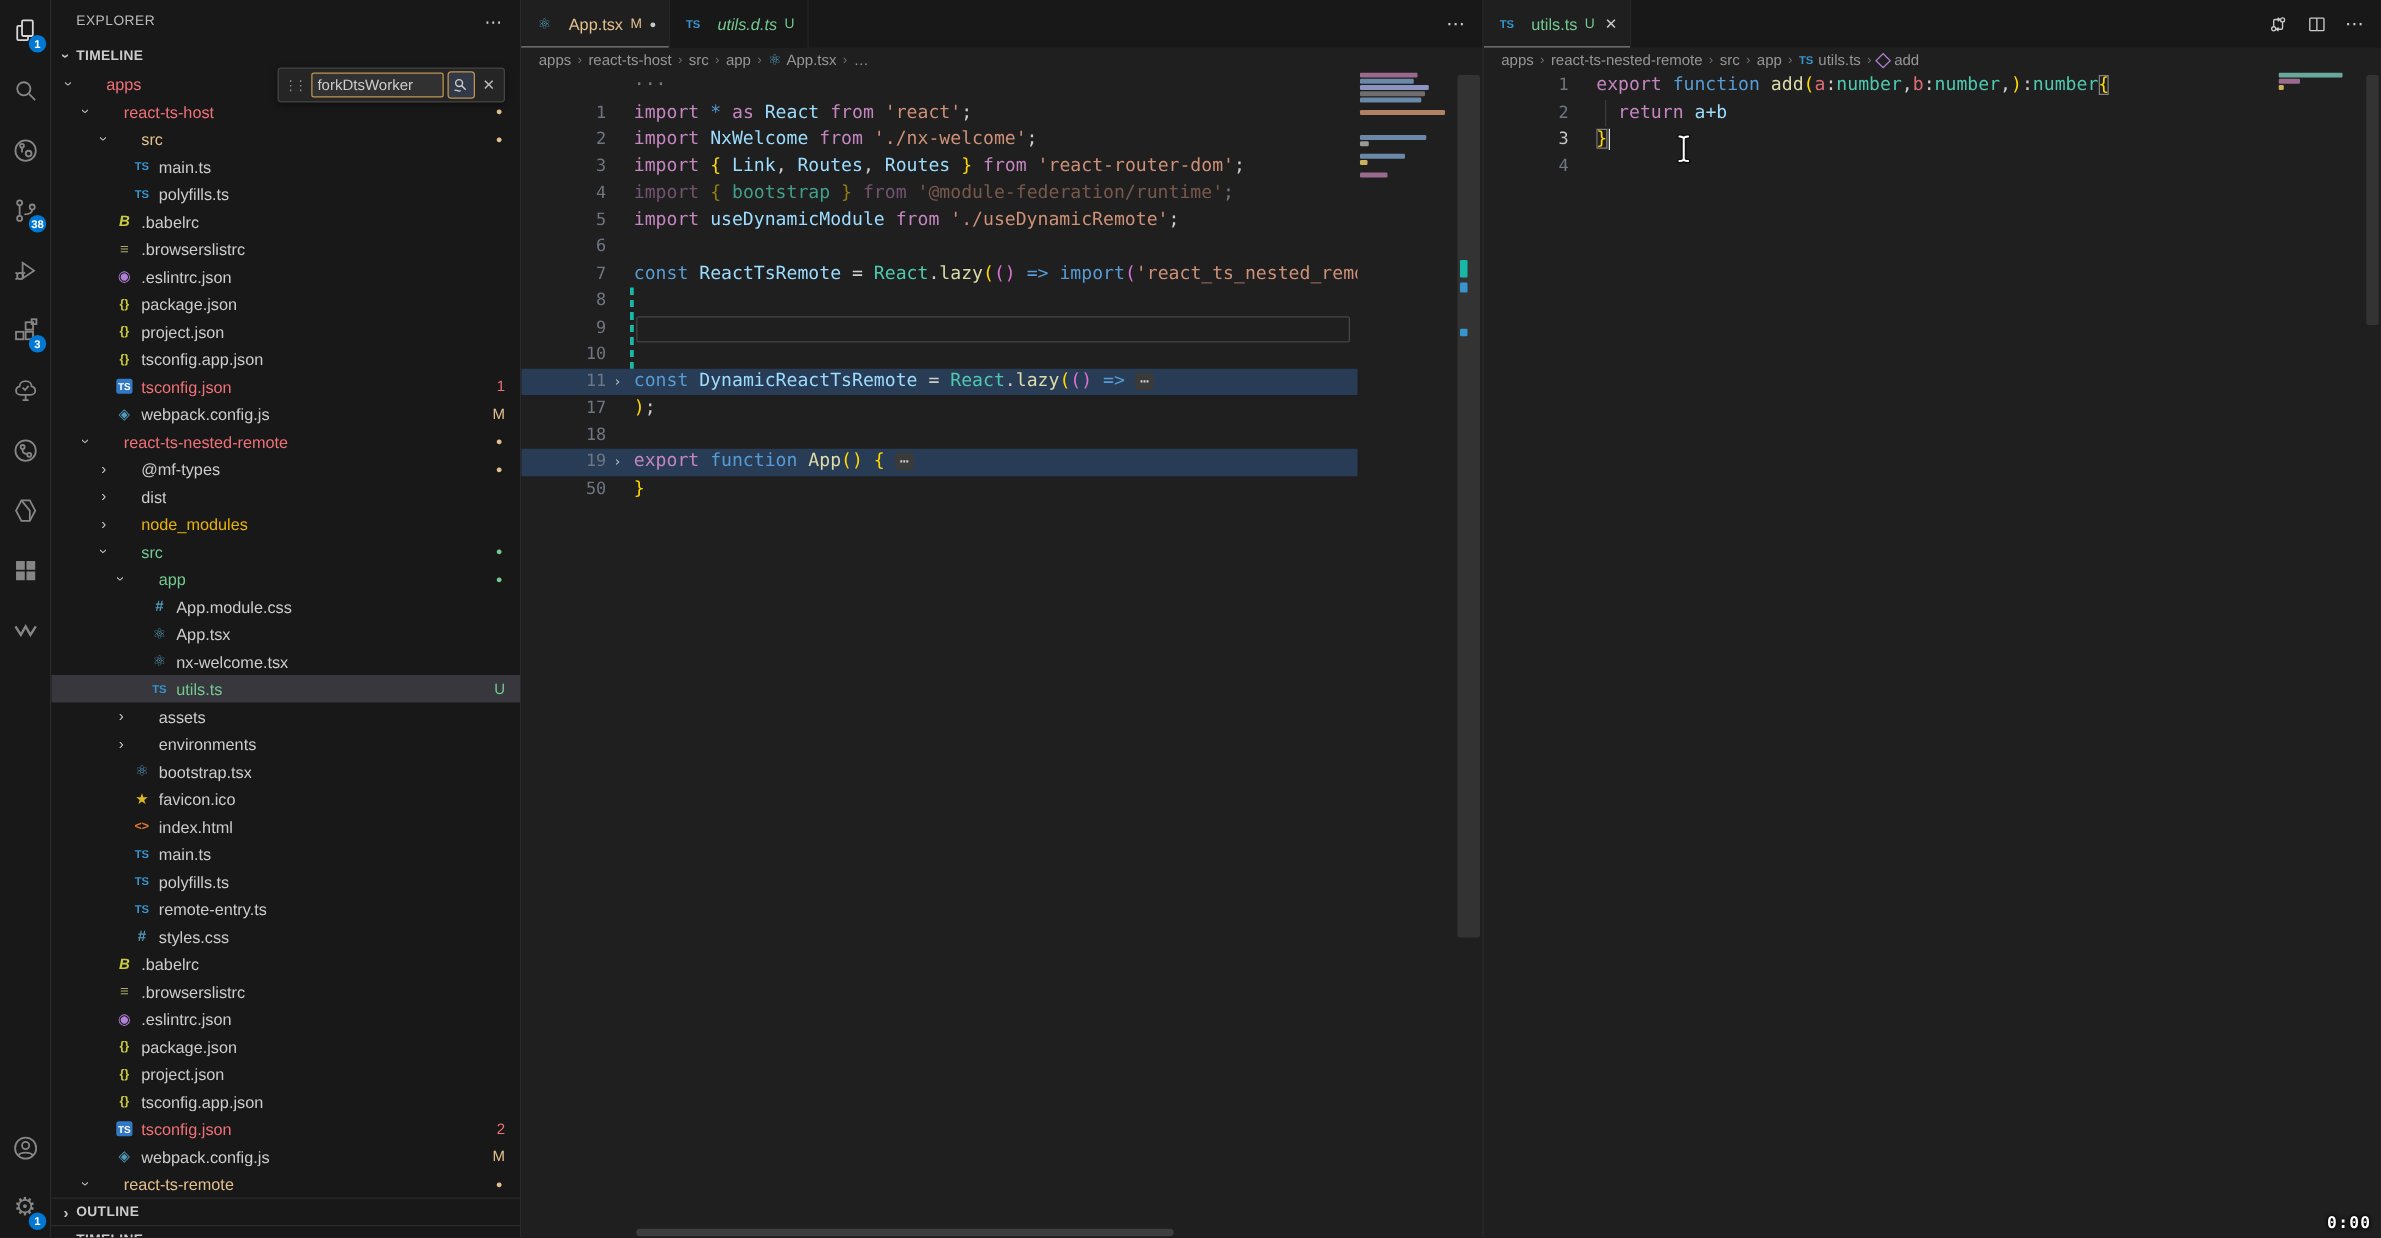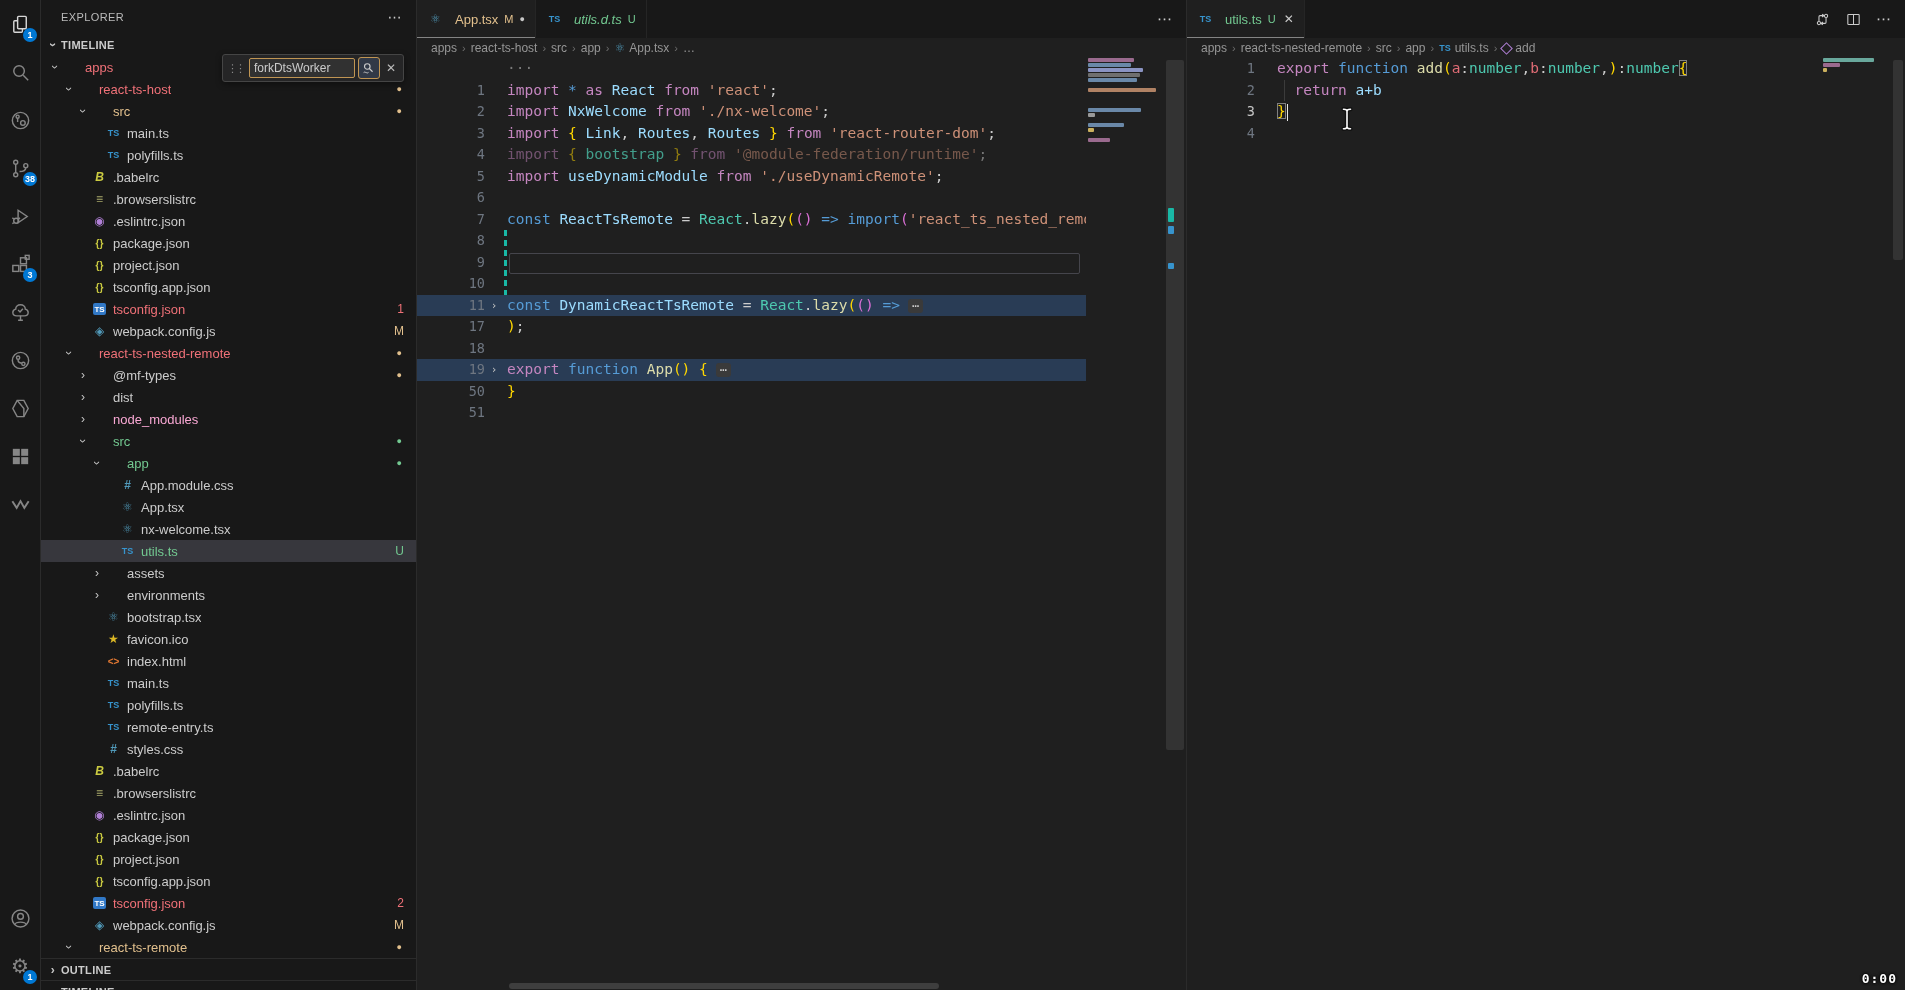--- a/index.html
+++ b/index.html
@@ -19,21 +19,21 @@
   .sb-head{height:34px;display:flex;align-items:center;padding:0 14px 0 20px;font-size:11px;letter-spacing:.4px;color:#bbbbbb}
   .sb-head .more{margin-left:auto;color:#cccccc;font-size:14px;cursor:pointer}
   .sect{height:22px;display:flex;align-items:center;font-weight:bold;font-size:11px;letter-spacing:.3px;color:#cccccc;padding-left:4px;cursor:pointer}
   .sect.bordered{border-top:1px solid #2b2b2b}
   .tw{width:16px;display:inline-flex;justify-content:center;color:#c5c5c5;font-size:12px;flex:none}
   .tw.open{transform:rotate(90deg)}
   .row{height:22px;display:flex;align-items:center;font-size:13px;position:relative;cursor:pointer;white-space:nowrap}
   .row.sel{background:#37373d}
   .fico{width:17px;flex:none;display:inline-flex;justify-content:center;align-items:center;margin-right:5px;font-size:12px}
   .lbl{overflow:hidden;text-overflow:ellipsis}
-  .c-err{color:#f07178}.c-mod{color:#e2c08d}.c-new{color:#73c991}.c-dim{color:#f9a8d4}
+  .c-err{color:#f07178}.c-mod{color:#e2c08d}.c-new{color:#73c991}.c-dim{color:#eab308}
   .rbadge{position:absolute;right:12px;font-size:12px}
   .rdot{position:absolute;right:14px;font-size:9px}
   .tsq{color:#3794cd;font-weight:bold;font-size:9px;letter-spacing:0}
   .tsqb{background:#3178c6;color:#fff;font-weight:bold;font-size:8px;width:13px;height:12px;border-radius:2px;display:flex;align-items:center;justify-content:center}
   
   .filterbox{position:absolute;top:54px;right:12px;height:26px;background:#252526;border:1px solid #454545;border-radius:3px;
     display:flex;align-items:center;padding:0 4px;gap:3px;box-shadow:0 2px 6px rgba(0,0,0,.4);z-index:5}
   .grip{color:#8a8a8a;font-size:11px;letter-spacing:-3px;cursor:grab;padding-right:3px}
   .finput{background:#313131;border:1px solid #c09553;border-radius:2px;color:#cccccc;font-size:12px;height:18px;width:96px;
     padding:0 4px;outline:none;font-family:"Liberation Sans",sans-serif}
@@ -634,27 +634,20 @@
             </div>
             <div class="ct"><span class="tk-kw">export </span><span class="tk-kwb">function </span><span class="tk-fn">App</span><span class="tk-b1">()</span><span class="tk-pl"> </span><span class="tk-b1">{</span><span class="tk-fold">⋯</span></div>
           </div>
           <div class="cl ">
             <div class="gut">
               <span class="num">50</span>
               <span class="fold"></span>
             </div>
             <div class="ct"><span class="tk-b1">}</span></div>
           </div>
-          <div class="cl ">
-            <div class="gut">
-              <span class="num">51</span>
-              <span class="fold"></span>
-            </div>
-            <div class="ct"></div>
-          </div>
         </div>
       <div class="changebar" id="changebar" style="left: 87px; top: 172px; height: 64.5px;"></div>
       <div class="box9" id="box9" style="left: 92px; right: 106px; top: 194.5px; height: 19.5px;"></div>
       <div class="minimap" style="right:24px" id="mm1">
           <div class="mml" style="width: 62%; background: rgb(154, 106, 142);"></div>
           <div class="mml" style="width: 58%; background: rgb(106, 136, 168);"></div>
           <div class="mml" style="width: 74%; background: rgb(138, 147, 194);"></div>
           <div class="mml" style="width: 70%; background: rgb(111, 111, 111);"></div>
           <div class="mml" style="width: 66%; background: rgb(106, 136, 168);"></div>
           <div class="mml"></div>

